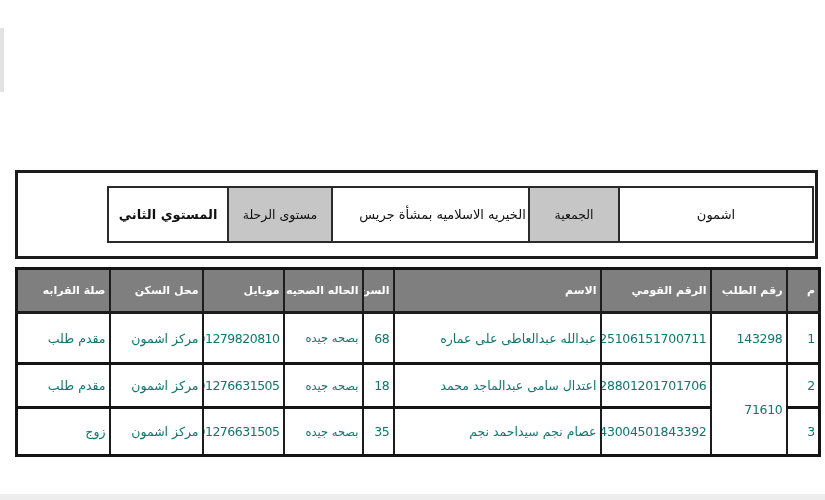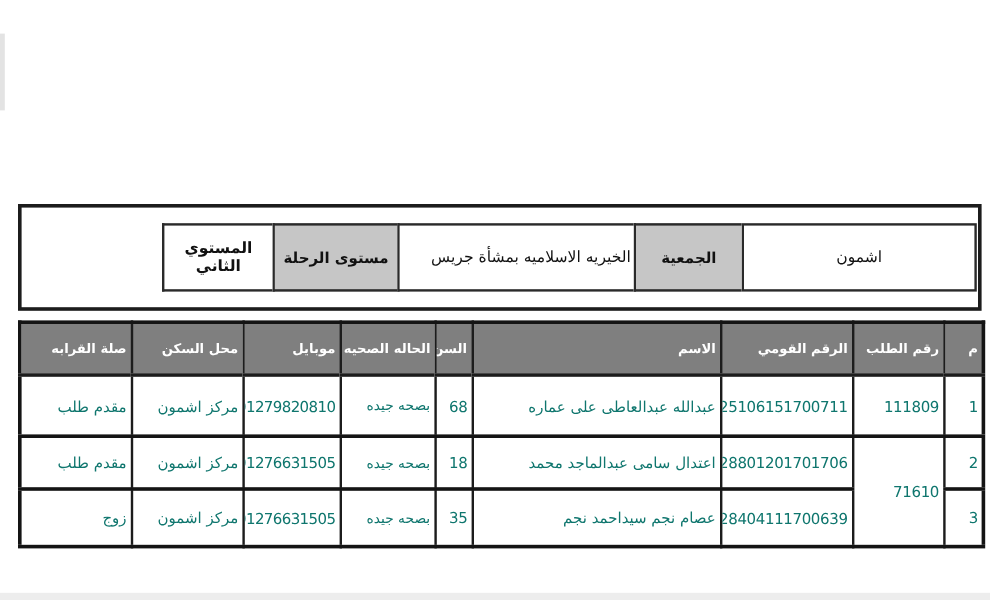--- a/index.html
+++ b/index.html
@@ -24,29 +24,29 @@
     padding:0 1px;
   }
   .band-cell{
     height:57px;box-sizing:border-box;
     border:2px solid #2a2a2a;
     display:flex;align-items:center;justify-content:center;
     font-size:13px;color:#111;text-align:center;
     margin:0;
   }
   .band-cell + .band-cell{border-right-width:0;}
-  .band-label{background:#c6c6c6;font-weight:bold;font-size:12.5px;}
+  .band-label{background:#c6c6c6;font-weight:normal;font-size:12.5px;}
   .band-value{background:#ffffff;}
   .band-value.bold{font-weight:bold;}
   .w-admin-label{width:96px;}
   .w-admin-value{width:196px;}
   .w-assoc-label{width:90px;}
   .w-assoc-value{width:197px;padding-left:24px;}
   .w-level-label{width:104px;}
-  .w-level-value{width:92px;}
+  .w-level-value{width:120px;}
 
   
   .main-table{
     position:absolute;left:15px;top:267px;width:803px;
     border-collapse:collapse;table-layout:fixed;
     background:#ffffff;
   }
   .main-table th,.main-table td{
     border:2px solid #1c1c1c;
     text-align:right;vertical-align:middle;
@@ -106,21 +106,21 @@
         <th>السن</th>
         <th>الحاله الصحيه</th>
         <th>موبايل</th>
         <th>محل السكن</th>
         <th>صلة القرابه</th>
       </tr>
     </thead>
     <tbody>
       <tr class="row-1">
         <td class="num">1</td>
-        <td class="num">111809</td>
+        <td class="num">143298</td>
         <td class="num">25106151700711</td>
         <td>عبدالله عبدالعاطى على عماره</td>
         <td class="num">68</td>
         <td style="font-size:11.5px">بصحه جيده</td>
         <td class="mobile-num">01279820810</td>
         <td>مركز اشمون</td>
         <td>مقدم طلب</td>
       </tr>
       <tr class="row-2">
         <td class="num">2</td>
@@ -128,21 +128,21 @@
         <td class="num">28801201701706</td>
         <td>اعتدال سامى عبدالماجد محمد</td>
         <td class="num">18</td>
         <td style="font-size:11.5px">بصحه جيده</td>
         <td class="mobile-num">01276631505</td>
         <td>مركز اشمون</td>
         <td>مقدم طلب</td>
       </tr>
       <tr class="row-3">
         <td class="num">3</td>
-        <td class="num">28404111700639</td>
+        <td class="num">43004501843392</td>
         <td>عصام نجم سيداحمد نجم</td>
         <td class="num">35</td>
         <td style="font-size:11.5px">بصحه جيده</td>
         <td class="mobile-num">01276631505</td>
         <td>مركز اشمون</td>
         <td>زوج</td>
       </tr>
     </tbody>
   </table>
 

